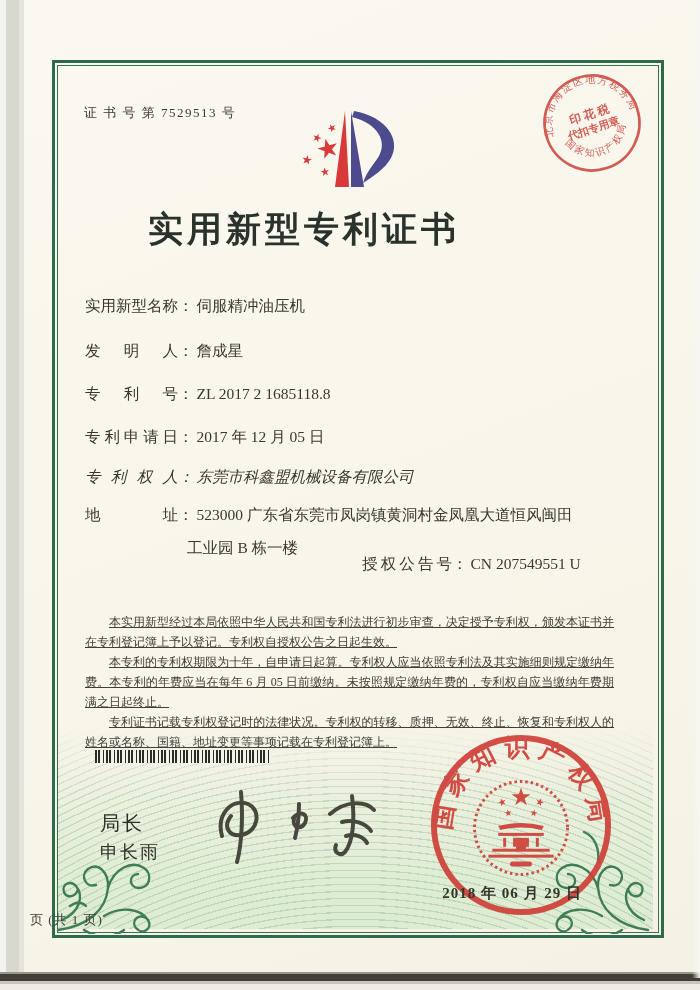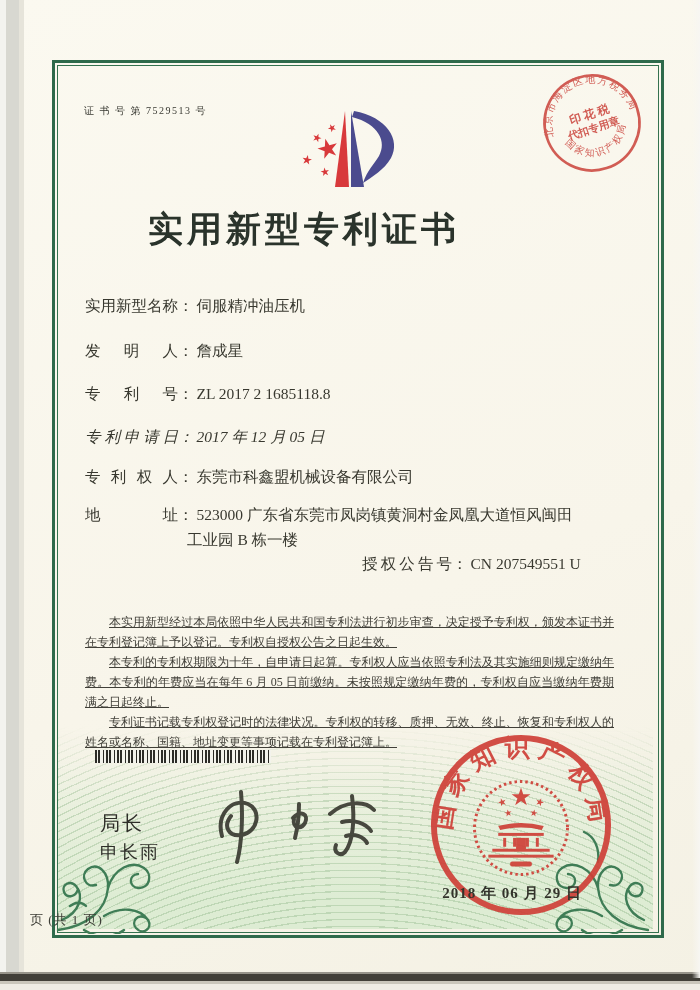--- a/index.html
+++ b/index.html
@@ -26,36 +26,36 @@
 
   .guilloche{
     position:absolute;left:58px;top:726px;width:595px;height:203px;
     background:
       repeating-radial-gradient(circle at 50% 330%, rgba(110,160,105,.28) 0 1.3px, rgba(0,0,0,0) 1.3px 7px),
       linear-gradient(to bottom, rgba(230,240,222,.15), #ddecd3 85%);
     -webkit-mask-image:linear-gradient(to bottom, rgba(0,0,0,0) 0, #000 70px);
     mask-image:linear-gradient(to bottom, rgba(0,0,0,0) 0, #000 70px);
   }
 
-  .cert-number{position:absolute;left:84px;top:104px;font-size:10px;color:#3a3a33;letter-spacing:1.5px;}
+  .cert-number{position:absolute;left:84px;top:104px;font-size:13px;color:#3a3a33;letter-spacing:1.5px;}
   .title{position:absolute;left:0;top:206px;width:608px;text-align:center;
     font-size:35px;font-weight:700;letter-spacing:4px;color:#2a332b;}
 
   .logo{position:absolute;left:293px;top:100px;width:112px;height:97px;}
 
   .field{position:absolute;font-size:15.5px;color:#38382f;white-space:nowrap;}
   .flabel{display:inline-block;width:93px;text-align:justify;text-align-last:justify;vertical-align:top;}
   .fvalue{margin-left:3px;}
   .f0{left:85px;top:296px;}
   .f1{left:85px;top:341px;}
   .f2{left:85px;top:384px;}
-  .f3{left:85px;top:427px;font-style:italic;}
-  .f4{left:85px;top:467px;}
+  .f3{left:85px;top:427px;}
+  .f4{left:85px;top:467px;font-style:italic;}
   .f5{left:85px;top:505px;}
-  .f5 .addr2{margin-left:102px;margin-top:4px;}
+  .f5 .addr2{margin-left:102px;margin-top:12px;}
   .f6{left:85px;top:554px;}
   .f7{left:362px;top:554px;}
   .f7 .flabel{width:90px;}
 
   .body-text{position:absolute;left:85px;top:612px;width:529px;color:#403f38;
     font-size:12px;line-height:20px;text-align:justify;text-decoration:underline;}
   .body-text p{margin:0;text-indent:2em;}
 
   .barcode{position:absolute;left:95px;top:750px;width:176px;height:13px;
     background:repeating-linear-gradient(90deg,#2c2c27 0 2px,#f3f3ec 2px 3px,#2c2c27 3px 5px,#f3f3ec 5px 8px,#2c2c27 8px 9px,#f3f3ec 9px 11px);}

